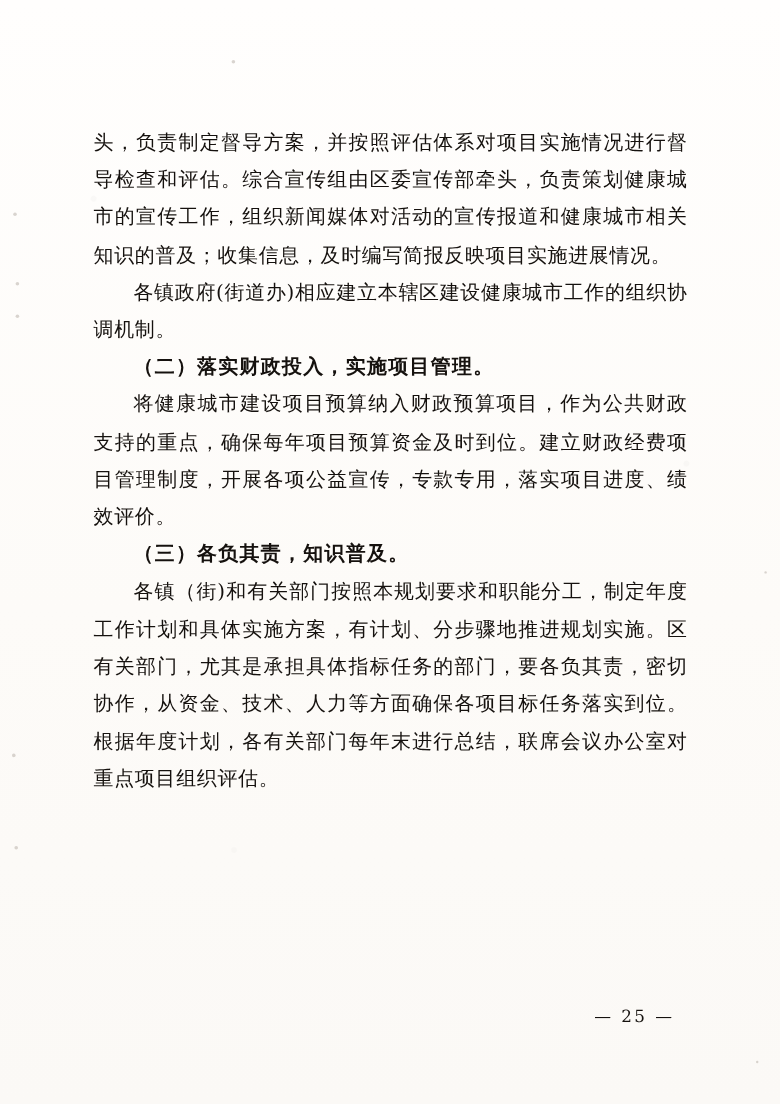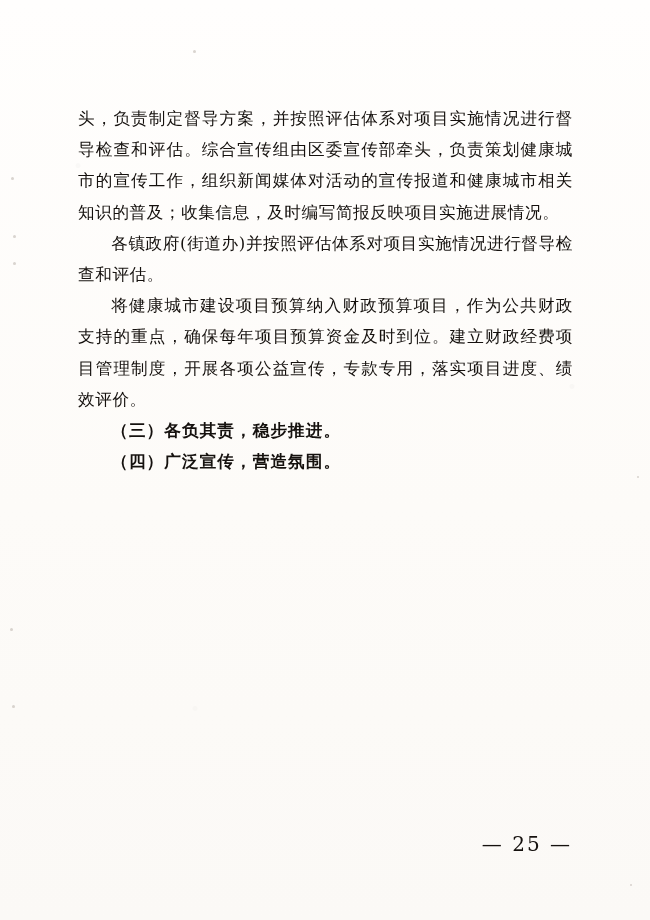--- a/index.html
+++ b/index.html
@@ -54,23 +54,23 @@
   .indent {
     text-indent: 2em;
   }
   .heading {
     font-weight: bold;
     text-indent: 2em;
     letter-spacing: 1.1px;
   }
   .page-number {
     position: absolute;
-    right: 78px;
+    right: 88px;
     bottom: 64px;
-    font-size: 20px;
+    font-size: 14px;
     color: #15110e;
     letter-spacing: 2px;
   }
 </style>
 </head>
 <body>
 
 <div class="page">
   <div class="paper-texture"></div>
 
@@ -78,20 +78,21 @@
   <div class="speck" style="left:11px; top:177px; width:3px; height:3px;"></div>
   <div class="speck" style="left:13px; top:235px; width:3px; height:3px;"></div>
   <div class="speck" style="left:13px; top:262px; width:3px; height:3px;"></div>
   <div class="speck" style="left:10px; top:628px; width:3px; height:3px;"></div>
   <div class="speck" style="left:12px; top:705px; width:3px; height:3px;"></div>
   <div class="speck" style="left:637px; top:476px; width:2px; height:2px;"></div>
   <div class="speck" style="left:630px; top:884px; width:2px; height:2px;"></div>
 
   <div class="body-text">
     <p>头，负责制定督导方案，并按照评估体系对项目实施情况进行督导检查和评估。综合宣传组由区委宣传部牵头，负责策划健康城市的宣传工作，组织新闻媒体对活动的宣传报道和健康城市相关知识的普及；收集信息，及时编写简报反映项目实施进展情况。</p>
-    <p class="indent">各镇政府(街道办)并按照评估体系对项目实施情况进行督导检查和评估。</p>
+    <p class="indent">各镇政府(街道办)相应建立本辖区建设健康城市工作的组织协调机制。</p>
+    <p class="heading">（二）落实财政投入，实施项目管理。</p>
     <p class="indent">将健康城市建设项目预算纳入财政预算项目，作为公共财政支持的重点，确保每年项目预算资金及时到位。建立财政经费项目管理制度，开展各项公益宣传，专款专用，落实项目进度、绩效评价。</p>
-    <p class="heading">（三）各负其责，稳步推进。</p>
-    <p class="heading">（四）广泛宣传，营造氛围。</p>
+    <p class="heading">（三）各负其责，知识普及。</p>
+    <p class="indent">各镇（街)和有关部门按照本规划要求和职能分工，制定年度工作计划和具体实施方案，有计划、分步骤地推进规划实施。区有关部门，尤其是承担具体指标任务的部门，要各负其责，密切协作，从资金、技术、人力等方面确保各项目标任务落实到位。根据年度计划，各有关部门每年末进行总结，联席会议办公室对重点项目组织评估。</p>
   </div>
 
   <div class="page-number">— 25 —</div>
 </div>
 
 </body></html>

